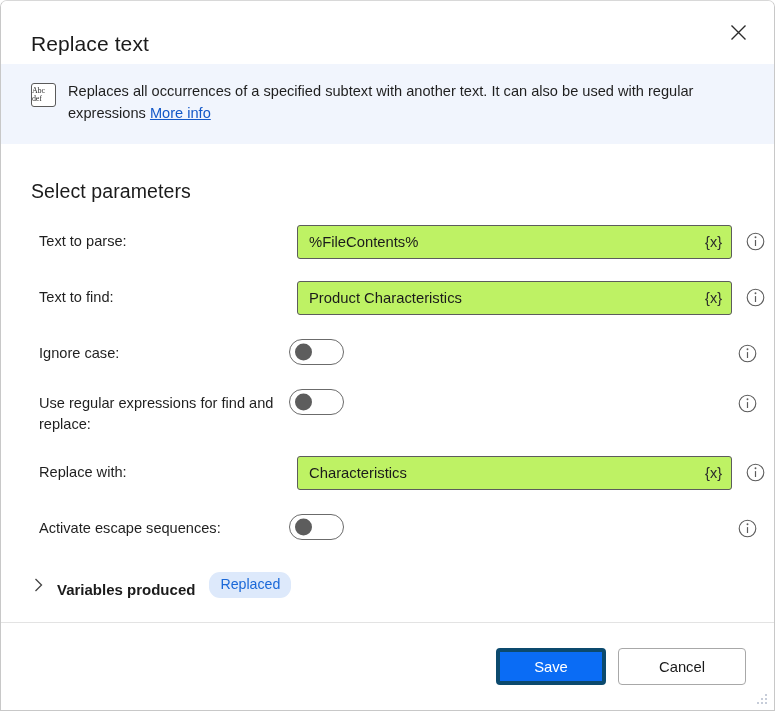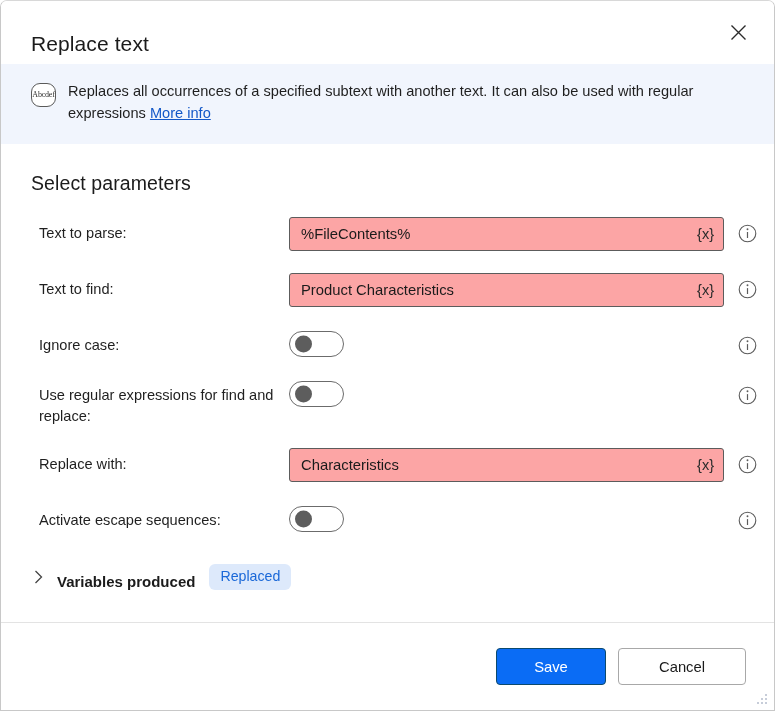--- a/index.html
+++ b/index.html
@@ -67,25 +67,25 @@
     box-sizing: border-box;
     min-height: 80px;
   }
   .banner-icon {
     flex: 0 0 auto;
     width: 23px;
     height: 22px;
     margin-right: 12px;
     margin-top: 2px;
     border: 1px solid #5a5a5a;
-    border-radius: 9px;
-    background: #ffffff;
-    display: flex;
-    flex-direction: row;
-    align-items: center;
+    border-radius: 3px;
+    background: #ffffff;
+    display: flex;
+    flex-direction: column;
+    align-items: flex-start;
     justify-content: center;
     line-height: 1;
   }
   .banner-icon span {
     font-size: 8px;
     color: #303030;
     font-family: "Liberation Serif", serif;
     letter-spacing: -0.2px;
   }
   .banner-text {
@@ -96,21 +96,21 @@
   }
   .banner-text a {
     color: #1358c8;
     text-decoration: underline;
     cursor: pointer;
   }
 
   
   .body-area {
     flex: 1 1 auto;
-    padding: 0 30px;
+    padding: 8px 30px;
     box-sizing: border-box;
     position: relative;
   }
   .section-title {
     font-size: 19.5px;
     color: #1b1b1b;
     margin-top: 28px;
     margin-bottom: 0;
     letter-spacing: 0.1px;
   }
@@ -139,24 +139,25 @@
   }
 
   
   .textfield {
     position: relative;
     width: 435px;
     height: 34px;
     box-sizing: border-box;
     border: 1px solid #5c5c5c;
     border-radius: 3px;
-    background: #fca5a5;
+    background: #bef264;
     display: flex;
     align-items: center;
     cursor: text;
+    margin-left: 8px;
   }
   .textfield .value {
     flex: 1 1 auto;
     padding: 0 10px 0 11px;
     font-size: 14.8px;
     color: #1b1b1b;
     white-space: nowrap;
     overflow: hidden;
   }
   .textfield .varbtn {
@@ -224,21 +225,21 @@
     color: #1b1b1b;
     font-weight: bold;
     margin-top: 8px;
   }
   .var-badge {
     margin-left: 14px;
     background: #dde9fb;
     color: #1a68d8;
     font-size: 14.2px;
     padding: 4px 11px 5px 11px;
-    border-radius: 6px;
+    border-radius: 11px;
     line-height: 1.15;
   }
 
   
   .footer {
     flex: 0 0 88px;
     border-top: 1px solid #e3e3e3;
     display: flex;
     align-items: center;
     justify-content: flex-end;
@@ -255,21 +256,21 @@
     cursor: pointer;
     display: flex;
     align-items: center;
     justify-content: center;
     box-sizing: border-box;
     font-family: "Liberation Sans", sans-serif;
   }
   .btn-primary {
     background: #0a6cf5;
     color: #ffffff;
-    border: 1px solid #0c4a6e;
+    border: 4px solid #0c4a6e;
     width: 110px;
     margin-right: 12px;
   }
   .btn-secondary {
     background: #ffffff;
     color: #1b1b1b;
     border: 1px solid #a8a8a8;
     width: 128px;
     text-align: center;
   }

